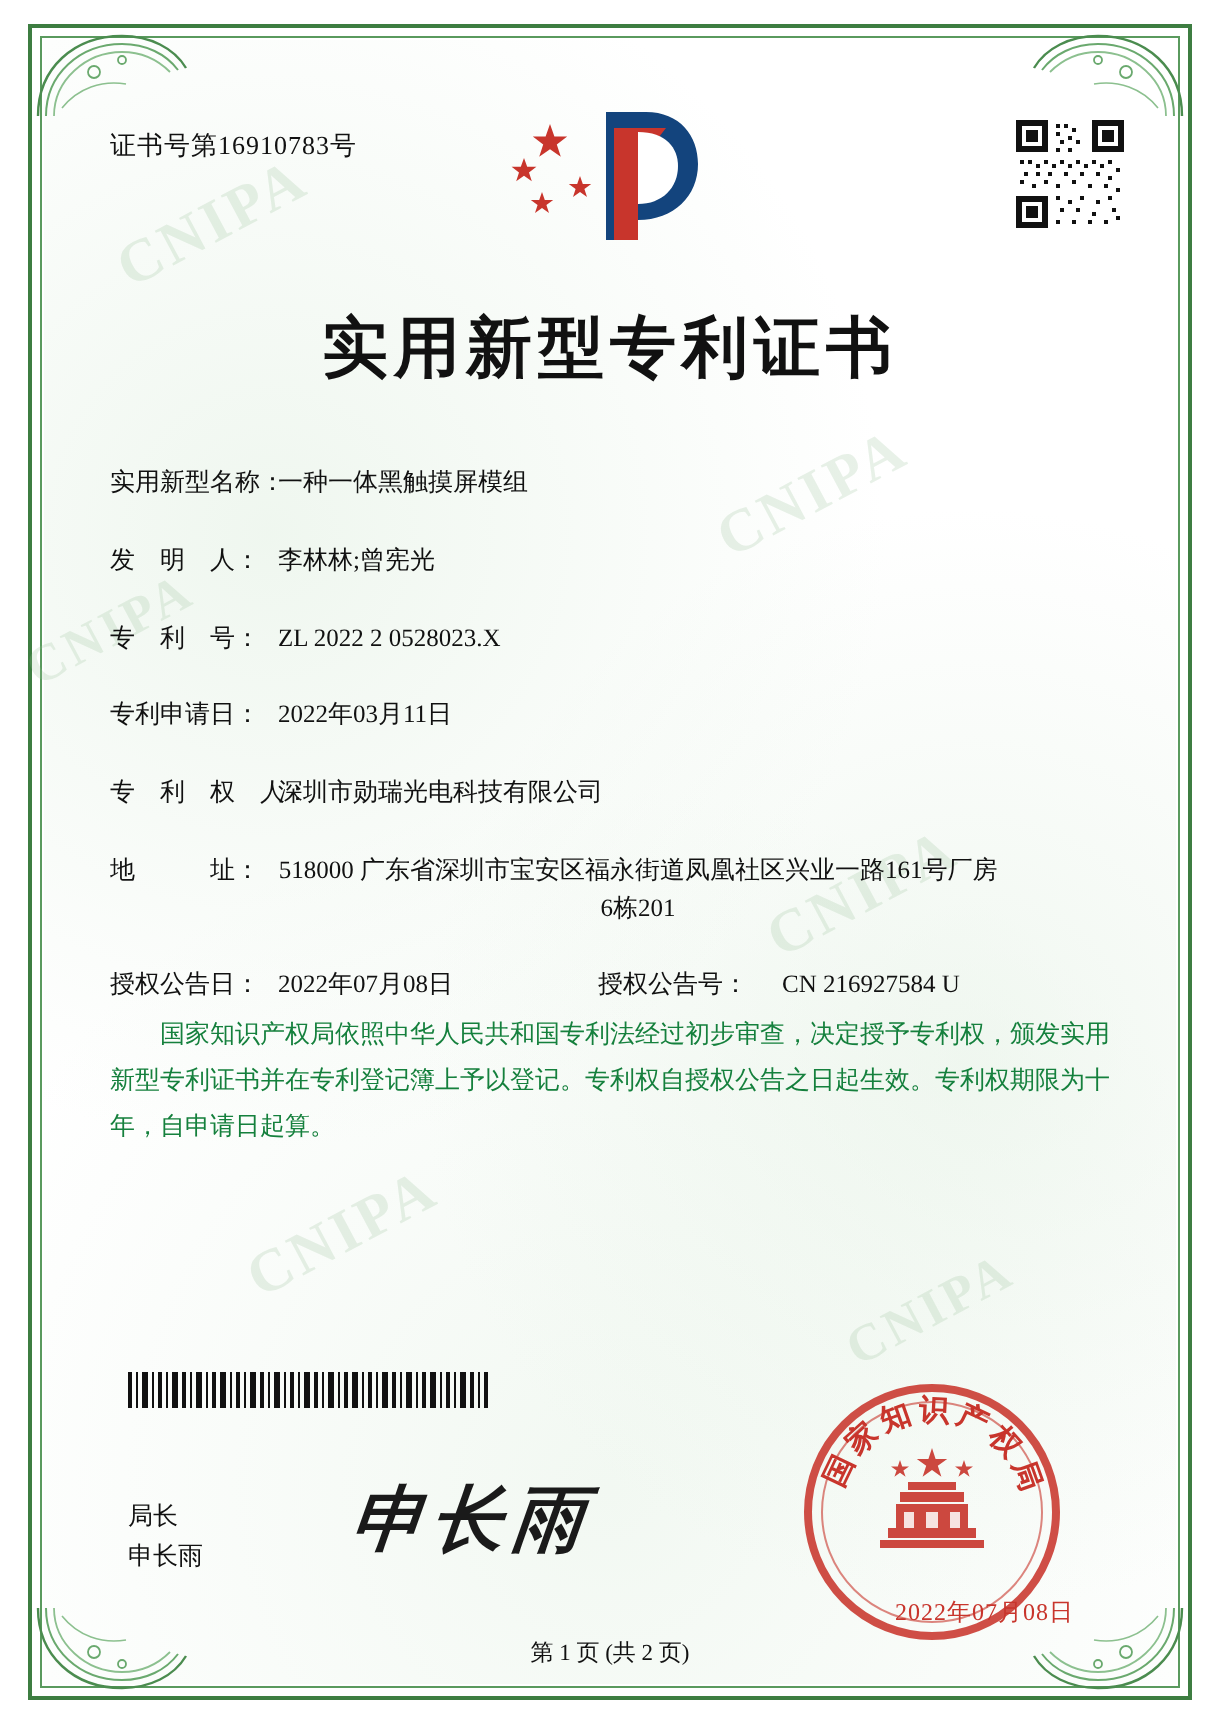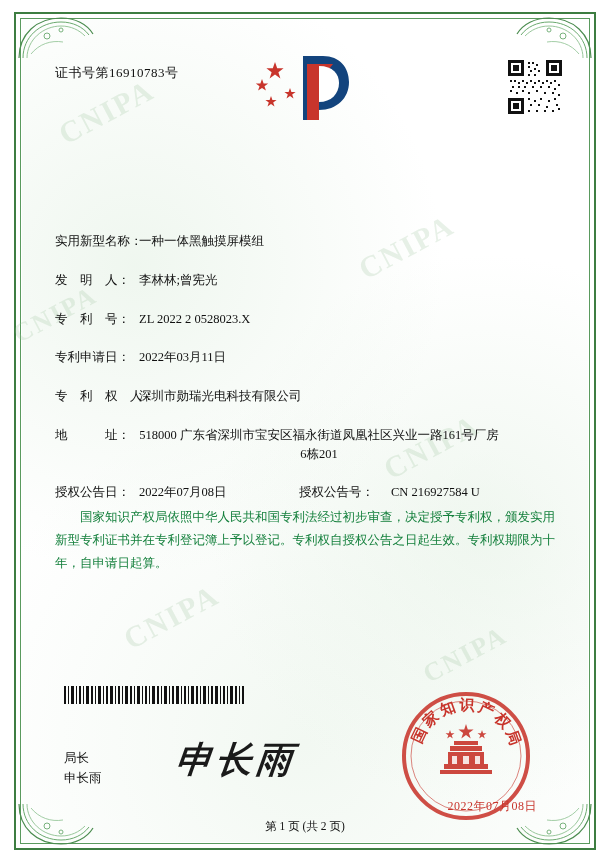--- a/index.html
+++ b/index.html
@@ -380,20 +380,21 @@
 
       <g fill="#c8352c">
         <polygon points="30,10 32.2,16.2 38.6,16.2 33.4,20.2 35.4,26.4 30,22.6 24.6,26.4 26.6,20.2 21.4,16.2 27.8,16.2"></polygon>
         <polygon points="17,27 18.6,31.4 23.2,31.4 19.5,34.2 20.9,38.6 17,35.9 13.1,38.6 14.5,34.2 10.8,31.4 15.4,31.4"></polygon>
         <polygon points="26,44 27.4,48 31.6,48 28.2,50.5 29.5,54.5 26,52 22.5,54.5 23.8,50.5 20.4,48 24.6,48"></polygon>
         <polygon points="45,36 46.4,40 50.6,40 47.2,42.5 48.5,46.5 45,44 41.5,46.5 42.8,42.5 39.4,40 43.6,40"></polygon>
       </g>
     </svg>
   </div>
 
+  <div class="title">实用新型专利证书</div>
 
   <div class="fields">
     <div class="row">
       <div class="lbl">实用新型名称：</div>
       <div class="val">一种一体黑触摸屏模组</div>
     </div>
     <div class="row">
       <div class="lbl">发　明　人：</div>
       <div class="val">李林林;曾宪光</div>
     </div>

